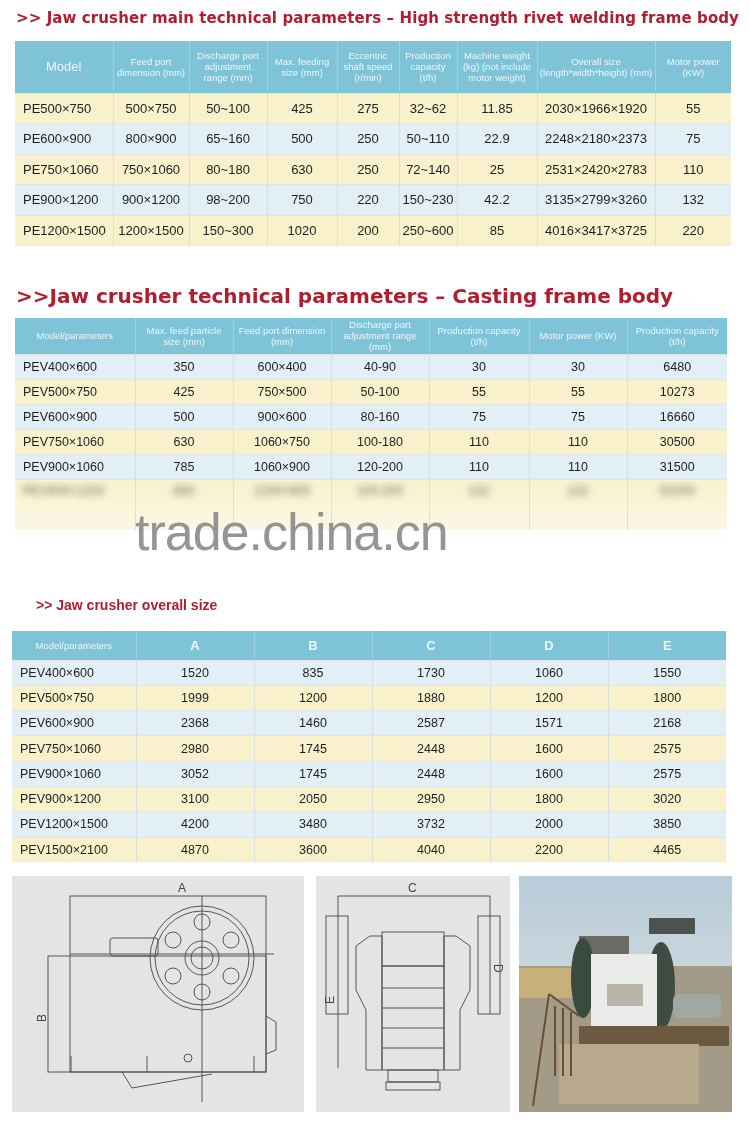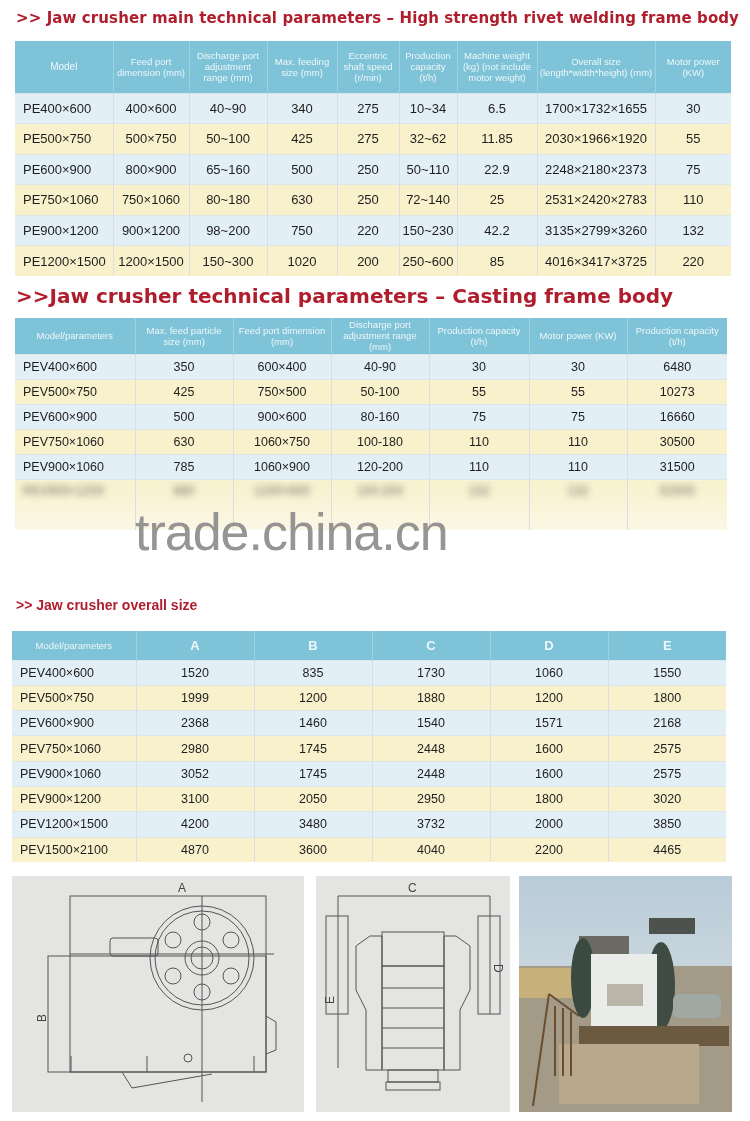--- a/index.html
+++ b/index.html
@@ -6,21 +6,21 @@
   html, body { width: 750px; height: 1121px; background: #ffffff; overflow: hidden; }
   body { position: relative; font-family: "Liberation Sans", "DejaVu Sans", sans-serif; color: #222; }
 
   .section-title {
     position: absolute; left: 16px;
     font-family: "DejaVu Sans", "Liberation Sans", sans-serif;
     font-weight: bold; color: #b01e2e; white-space: nowrap;
   }
   .t1 { top: 9px; font-size: 15px; letter-spacing: 0.1px; }
   .t2 { top: 284px; font-size: 20px; }
-  .t3 { top: 597px; font-size: 14px; font-family: "Liberation Sans", sans-serif; }
+  .t3 { top: 597px; font-size: 14px; font-family: "Liberation Sans", sans-serif; margin-left: 20px; }
 
   table { position: absolute; border-collapse: collapse; table-layout: fixed; }
   th {
     background: #7ec3d7; color: #eef7fa; font-weight: normal;
     font-size: 9.5px; line-height: 11px; text-align: center; vertical-align: middle;
     border-right: 1px solid #9fd2e0; padding: 0 2px;
   }
   th:last-child { border-right: none; }
   td {
     font-size: 13px; text-align: center; vertical-align: middle;
@@ -71,43 +71,32 @@
       <col style="width:78px">
       <col style="width:70px">
       <col style="width:62px">
       <col style="width:58px">
       <col style="width:80px">
       <col style="width:118px">
       <col style="width:76px">
   </colgroup>
   <thead>
     <tr>
-      <th style="font-size:10px">Model</th>
+      <th style="font-size:13px">Model</th>
       <th>Feed port dimension (mm)</th>
       <th>Discharge port adjustment range (mm)</th>
       <th>Max. feeding size (mm)</th>
       <th>Eccentric shaft speed (r/min)</th>
       <th>Production capacity (t/h)</th>
       <th>Machine weight (kg) (not include motor weight)</th>
       <th>Overall size (length*width*height) (mm)</th>
       <th>Motor power (KW)</th>
     </tr>
   </thead>
   <tbody id="tbl1-body">
-      <tr class="odd">
-        <td class="left">PE400×600</td>
-        <td>400×600</td>
-        <td>40~90</td>
-        <td>340</td>
-        <td>275</td>
-        <td>10~34</td>
-        <td>6.5</td>
-        <td>1700×1732×1655</td>
-        <td>30</td>
-      </tr>
       <tr class="even">
         <td class="left">PE500×750</td>
         <td>500×750</td>
         <td>50~100</td>
         <td>425</td>
         <td>275</td>
         <td>32~62</td>
         <td>11.85</td>
         <td>2030×1966×1920</td>
         <td>55</td>
@@ -275,21 +264,21 @@
         <td>1999</td>
         <td>1200</td>
         <td>1880</td>
         <td>1200</td>
         <td>1800</td>
       </tr>
       <tr class="odd">
         <td class="left">PEV600×900</td>
         <td>2368</td>
         <td>1460</td>
-        <td>1540</td>
+        <td>2587</td>
         <td>1571</td>
         <td>2168</td>
       </tr>
       <tr class="even">
         <td class="left">PEV750×1060</td>
         <td>2980</td>
         <td>1745</td>
         <td>2448</td>
         <td>1600</td>
         <td>2575</td>

